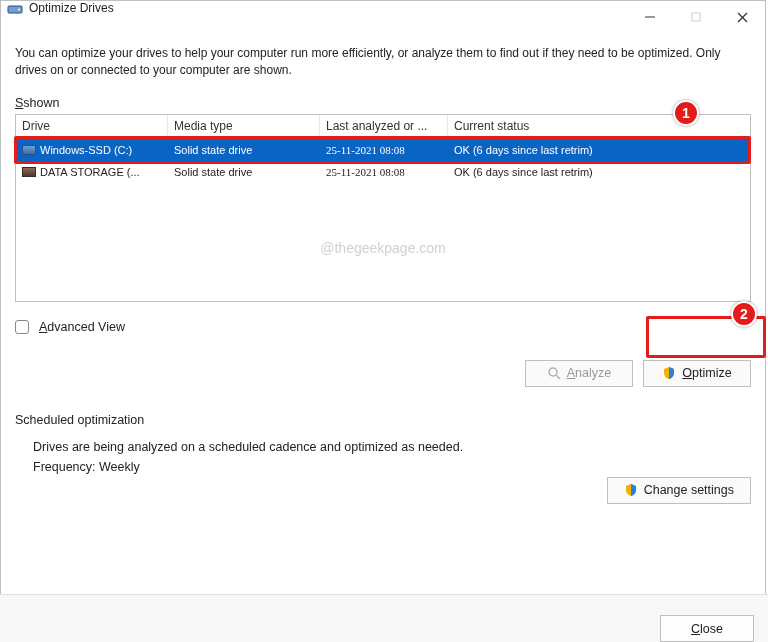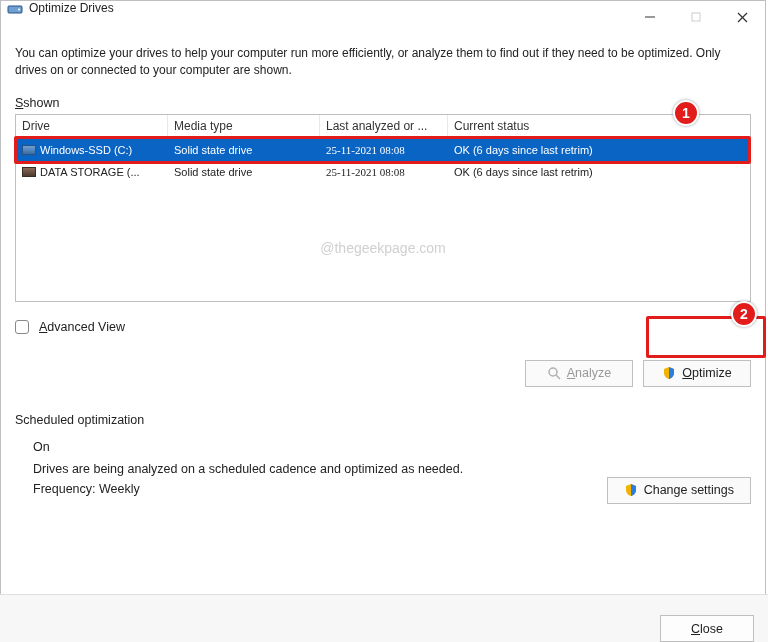--- a/index.html
+++ b/index.html
@@ -146,21 +146,20 @@
         </div>
       </div>
 
       <div class="highlight-red hl-btn"></div>
       <div class="badge b2">2</div>
     </div>
 
     <div class="section-hdr">Scheduled optimization</div>
     <div class="sched">
       <div class="sched-text">
-        <div class="sched-on">On</div>
         <div>Drives are being analyzed on a scheduled cadence and optimized as needed.</div>
         <div>Frequency: Weekly</div>
       </div>
       <div class="btn" style="min-width:128px;">
         <span class="shield-icon">
             <svg width="14" height="14" viewBox="0 0 14 14">
               <path d="M7 1 L12 3 V7 C12 10 9.5 12.5 7 13 C4.5 12.5 2 10 2 7 V3 Z" fill="#f2b200"></path>
               <path d="M7 1 L12 3 V7 C12 10 9.5 12.5 7 13 V1 Z" fill="#2a7de1"></path>
             </svg>
           </span>

